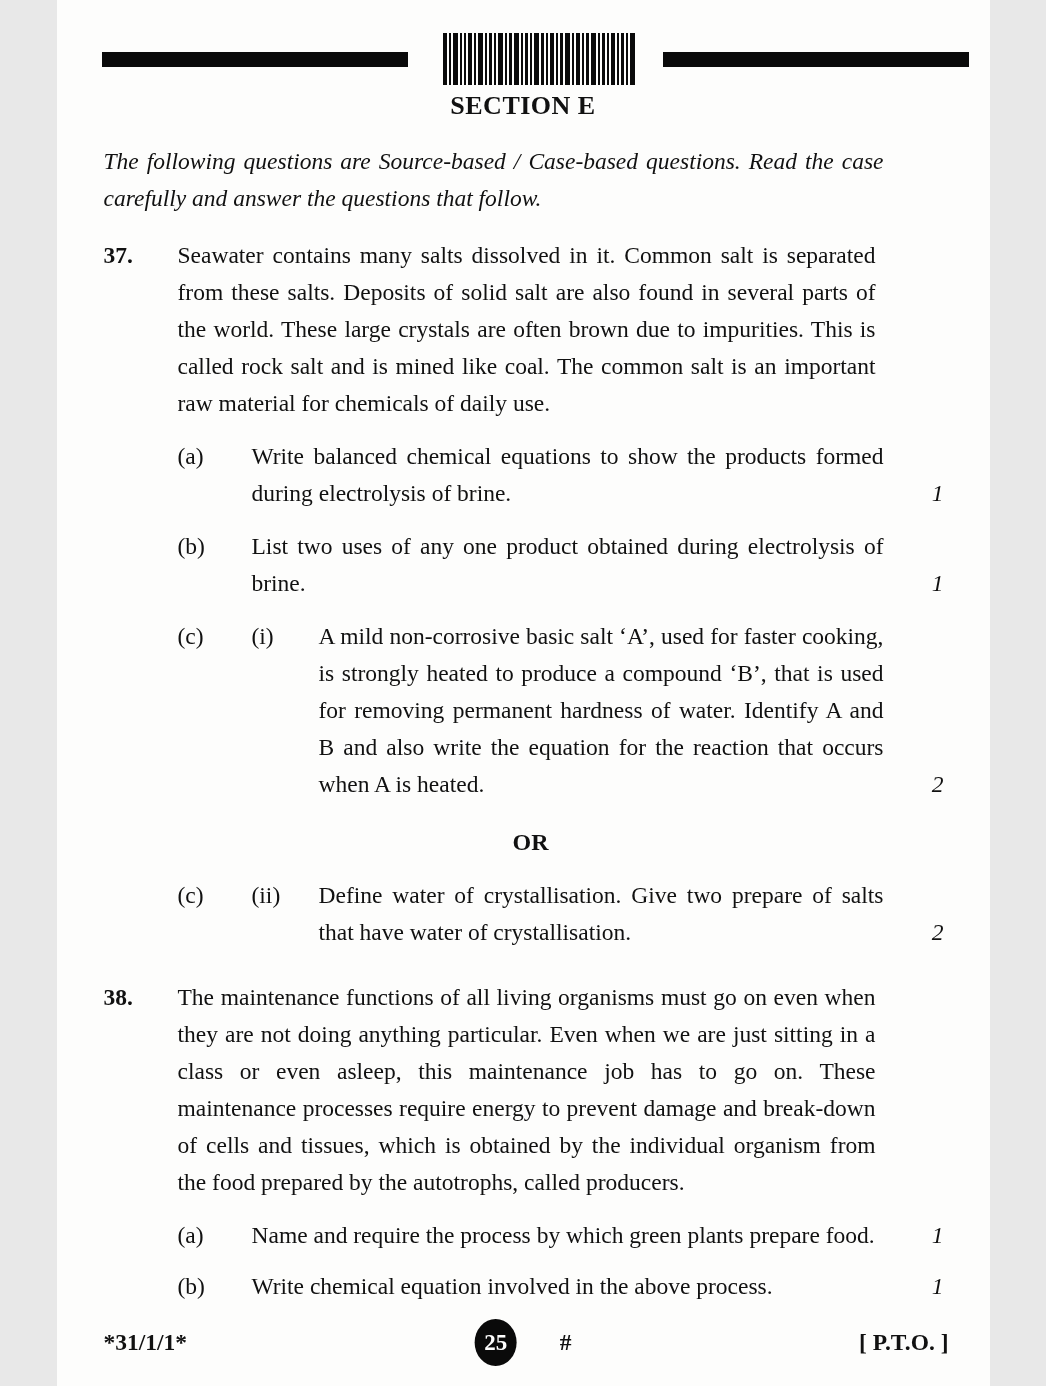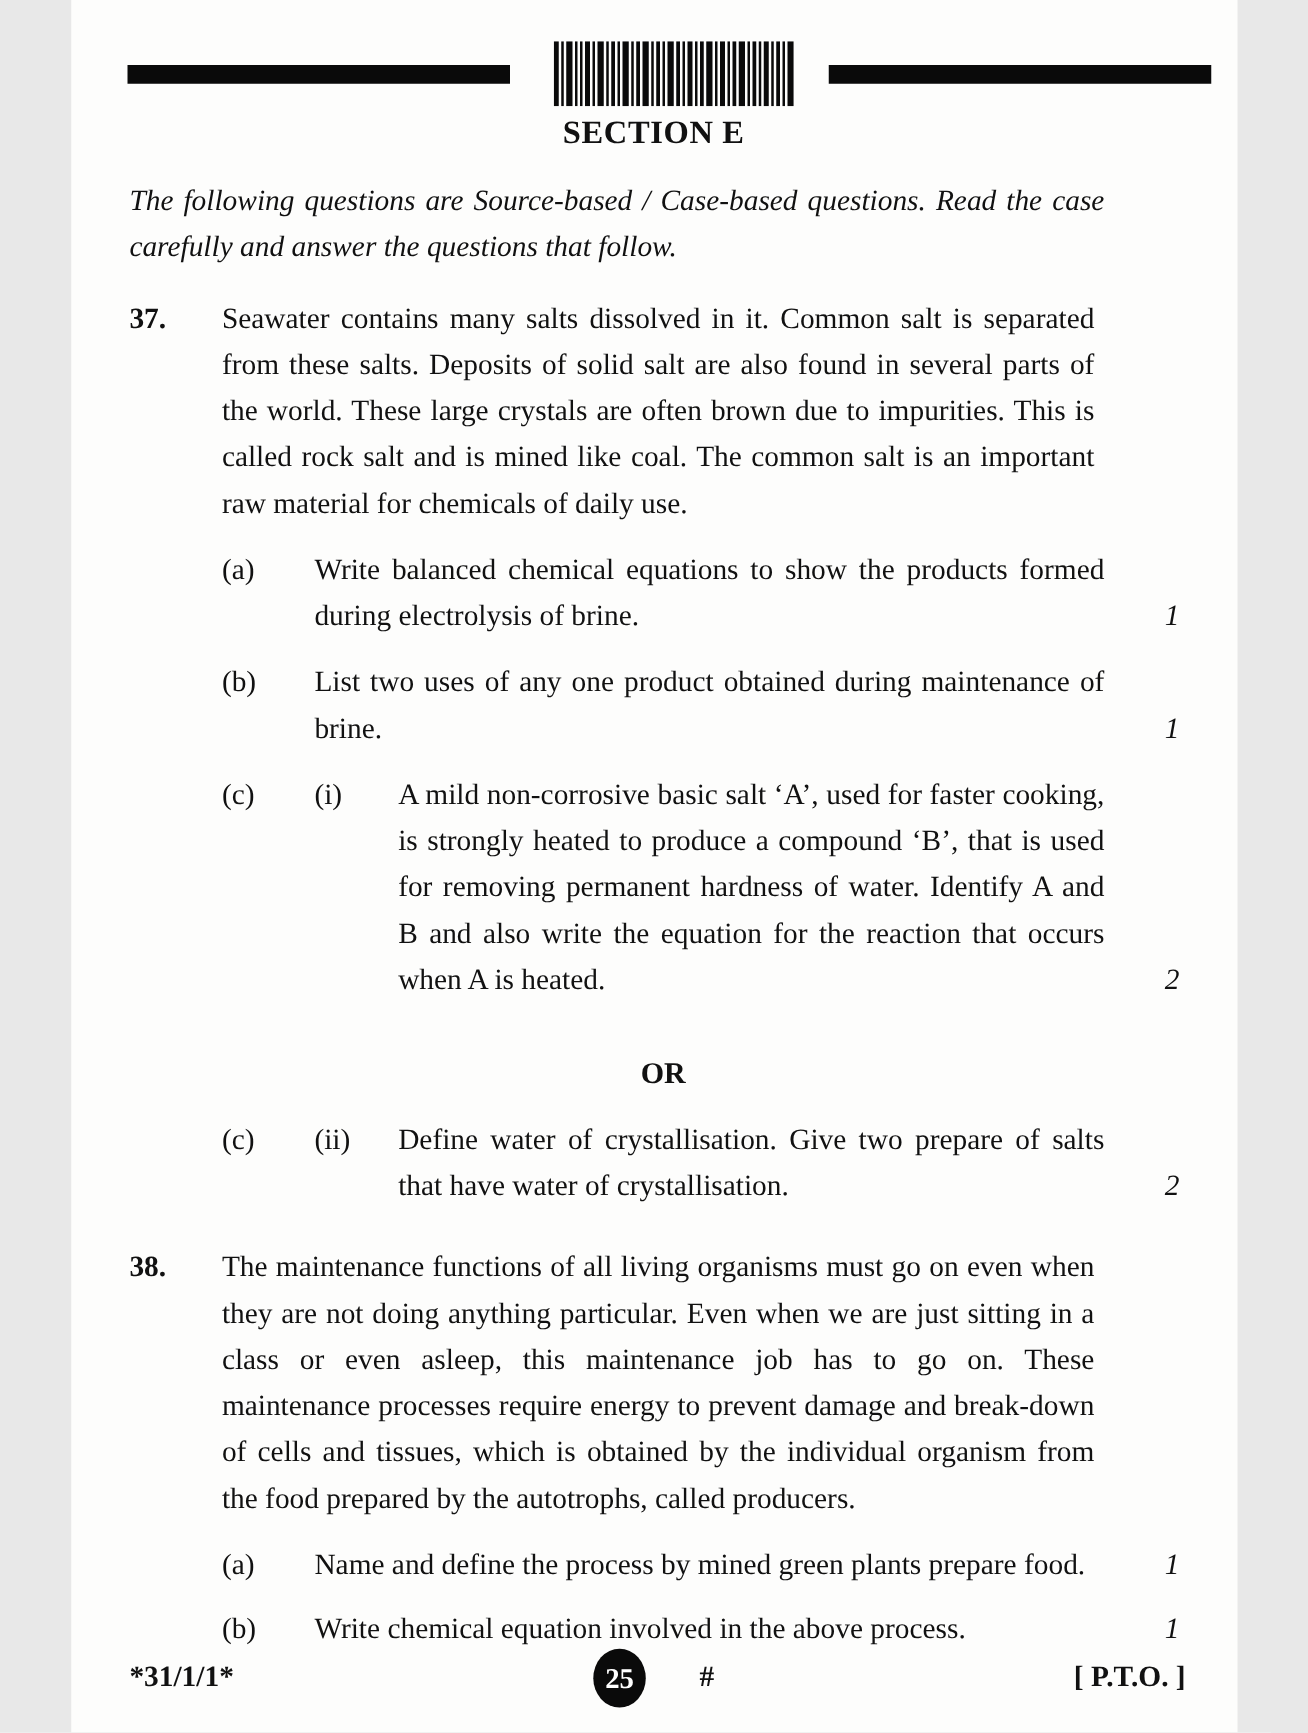--- a/index.html
+++ b/index.html
@@ -68,21 +68,21 @@
   .part.with-sub {
     grid-template-columns: 74px 67px 1fr 60px;
   }
   .part-text { text-align: justify; }
   .marks {
     font-style: italic;
     text-align: right;
     align-self: end;
   }
   .or-row {
-    margin-top: 38px;
+    margin-top: 21px;
     margin-right: 60px;
     text-align: center;
     font-weight: bold;
     font-size: 24px;
   }
   
   .footer {
     position: absolute;
     left: 0; right: 0; bottom: 30px;
     padding: 0 41px 0 47px;
@@ -172,21 +172,21 @@
       <div class="passage">Seawater contains many salts dissolved in it. Common salt is separated from these salts. Deposits of solid salt are also found in several parts of the world. These large crystals are often brown due to impurities. This is called rock salt and is mined like coal. The common salt is an important raw material for chemicals of daily use.</div>
 
       <div class="part">
         <div class="part-label">(a)</div>
         <div class="part-text">Write balanced chemical equations to show the products formed during electrolysis of brine.</div>
         <div class="marks">1</div>
       </div>
 
       <div class="part">
         <div class="part-label">(b)</div>
-        <div class="part-text">List two uses of any one product obtained during maintenance of brine.</div>
+        <div class="part-text">List two uses of any one product obtained during electrolysis of brine.</div>
         <div class="marks">1</div>
       </div>
 
       <div class="part with-sub">
         <div class="part-label">(c)</div>
         <div class="part-sub-label">(i)</div>
         <div class="part-text">A mild non-corrosive basic salt ‘A’, used for faster cooking, is strongly heated to produce a compound ‘B’, that is used for removing permanent hardness of water.  Identify A and B and also write the equation for the reaction that occurs when A is heated.</div>
         <div class="marks">2</div>
       </div>
 
@@ -201,21 +201,21 @@
     </div>
   </div>
 
   <div class="question q38">
     <div class="qnum">38.</div>
     <div class="qbody">
       <div class="passage">The maintenance functions of all living organisms must go on even when they are not doing anything particular. Even when we are just sitting in a class or even asleep, this maintenance job has to go on. These maintenance processes require energy to prevent damage and break-down of cells and tissues, which is obtained by the individual organism from the food prepared by the autotrophs, called producers.</div>
 
       <div class="part">
         <div class="part-label">(a)</div>
-        <div class="part-text">Name and define the process by mined green plants prepare food.</div>
+        <div class="part-text">Name and require the process by which green plants prepare food.</div>
         <div class="marks">1</div>
       </div>
 
       <div class="part" style="margin-top:14px">
         <div class="part-label">(b)</div>
         <div class="part-text">Write chemical equation involved in the above process.</div>
         <div class="marks">1</div>
       </div>
     </div>
   </div>

